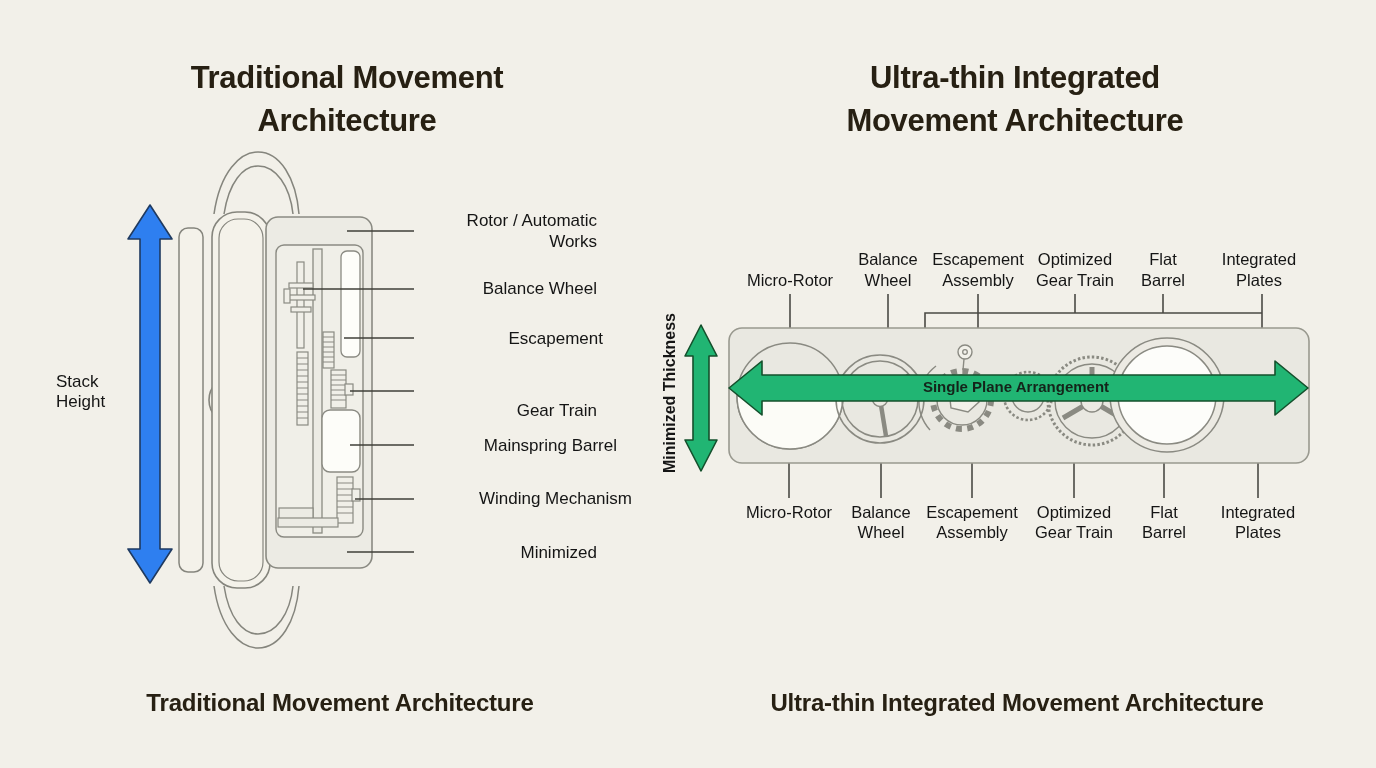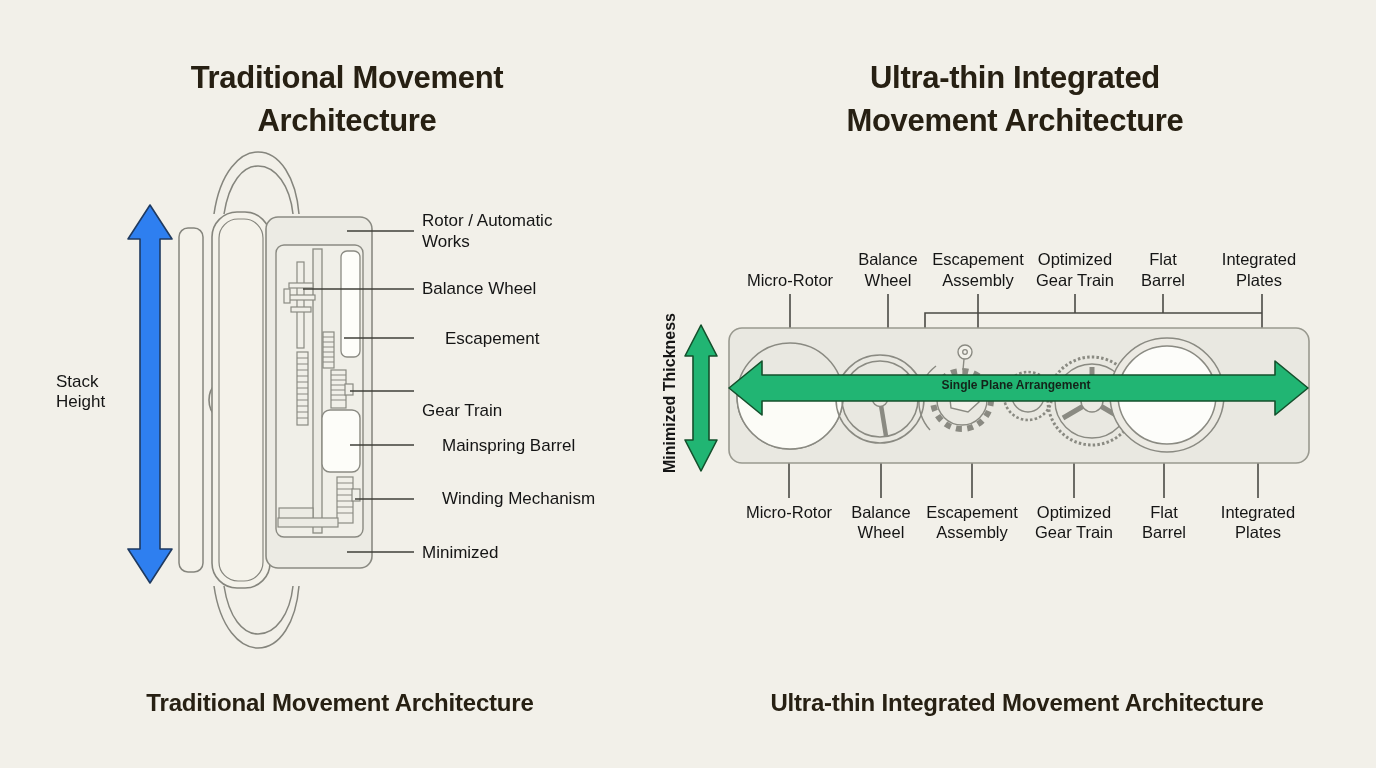--- a/index.html
+++ b/index.html
@@ -13,34 +13,34 @@
   .title{
     font-size:31px;font-weight:700;line-height:1.38;text-align:center;
     color:#272013;letter-spacing:-0.3px;
   }
   .caption{
     font-size:24px;font-weight:700;text-align:center;color:#272013;
     letter-spacing:-0.2px;
   }
   .side-label{
     font-size:17px;font-weight:500;line-height:1.22;color:#151515;
-    text-align:left;
+    text-align:right;
   }
   .axis-label{
     font-size:17px;font-weight:500;line-height:1.2;text-align:left;color:#151515;
   }
   .axis-label-rot{
     font-size:16px;font-weight:700;text-align:center;color:#151515;
     transform:rotate(-90deg);
   }
   .comp-label{
     font-size:16.5px;font-weight:500;line-height:1.24;text-align:center;color:#151515;
   }
   .arrow-label{
-    font-size:12px;font-weight:600;text-align:center;color:#14241a;
+    font-size:15px;font-weight:600;text-align:center;color:#14241a;
   }
   svg{display:block;}
 </style>
 </head>
 <body>
 
 <div id="canvas">
 
   <div class="abs title" style="left:137px;top:57px;width:420px;">Traditional Movement Architecture</div>
 
@@ -112,21 +112,21 @@
       <line x1="344" y1="338" x2="414" y2="338"></line>
       <line x1="350" y1="391" x2="414" y2="391"></line>
       <line x1="350" y1="445" x2="414" y2="445"></line>
       <line x1="355" y1="499" x2="414" y2="499"></line>
       <line x1="347" y1="552" x2="414" y2="552"></line>
     </g>
   </svg>
 
   <div class="abs side-label" style="left:422px;top:211px;width:175px;">Rotor / Automatic Works</div>
   <div class="abs side-label" style="left:422px;top:279px;width:175px;">Balance Wheel</div>
-  <div class="abs side-label" style="left:445px;top:329px;width:175px;">Escapement</div>
+  <div class="abs side-label" style="left:428px;top:329px;width:175px;">Escapement</div>
   <div class="abs side-label" style="left:422px;top:401px;width:175px;">Gear Train</div>
   <div class="abs side-label" style="left:442px;top:436px;width:175px;">Mainspring Barrel</div>
   <div class="abs side-label" style="left:442px;top:489px;width:190px;">Winding Mechanism</div>
   <div class="abs side-label" style="left:422px;top:543px;width:175px;">Minimized</div>
 
   <div class="abs caption" style="left:90px;top:689px;width:500px;">Traditional Movement Architecture</div>
 
   <div class="abs title" style="left:805px;top:57px;width:420px;">Ultra-thin Integrated Movement Architecture</div>
 
   <div class="abs axis-label-rot" style="left:581px;top:383px;width:180px;height:20px;">Minimized Thickness</div>

